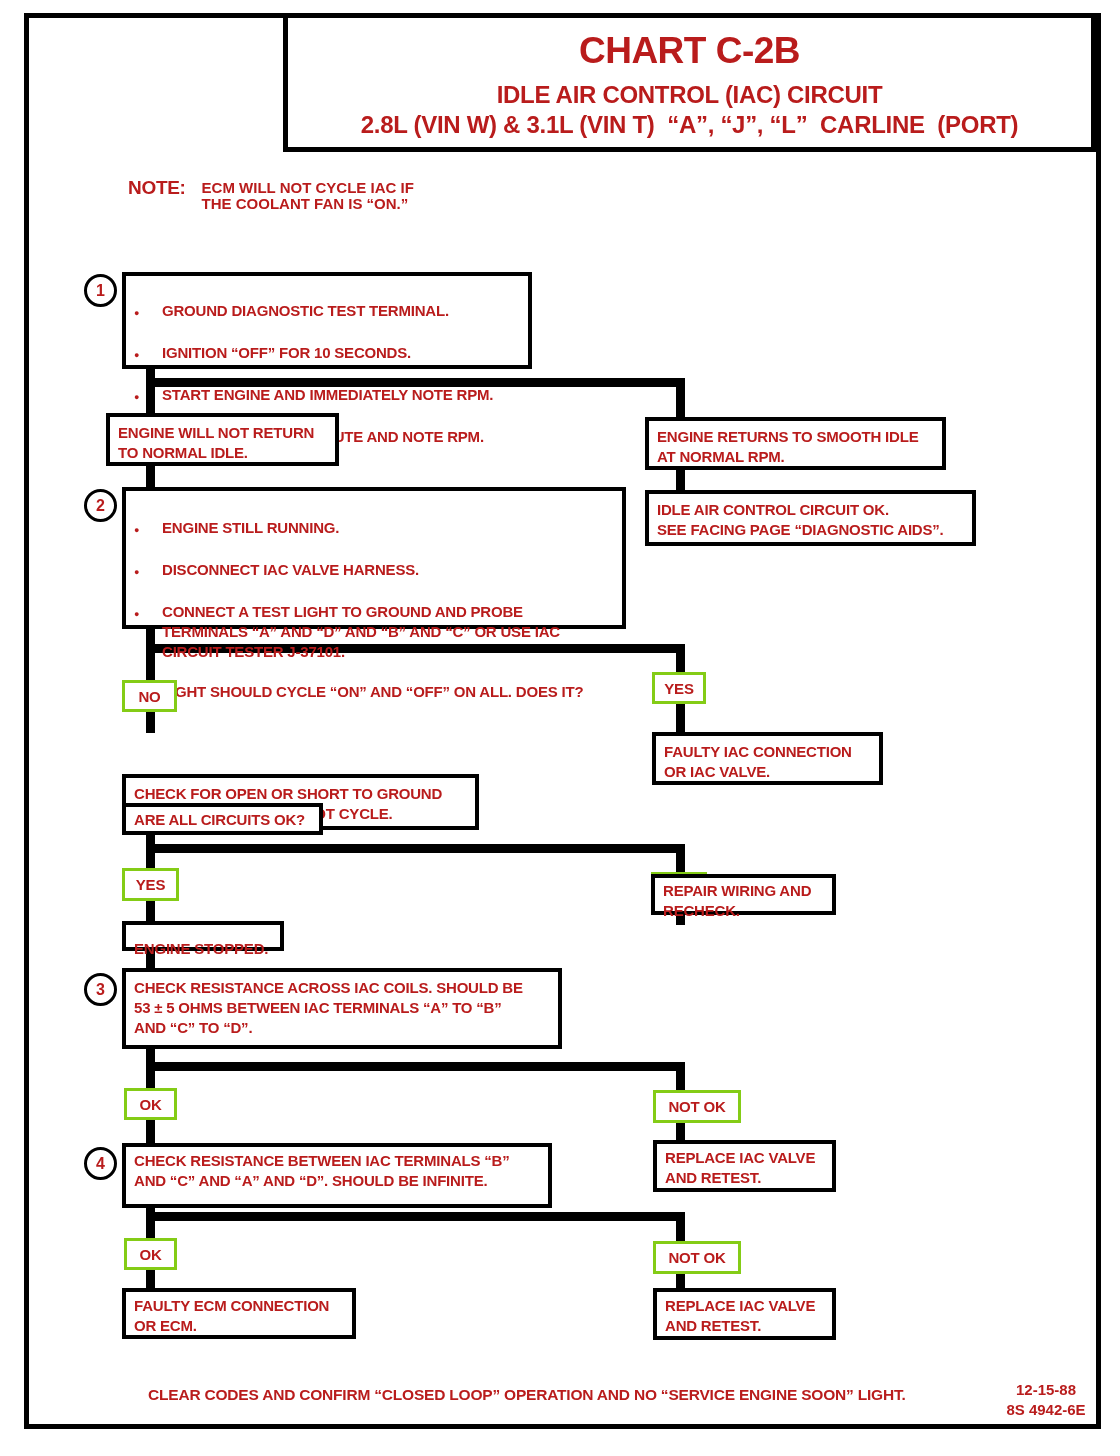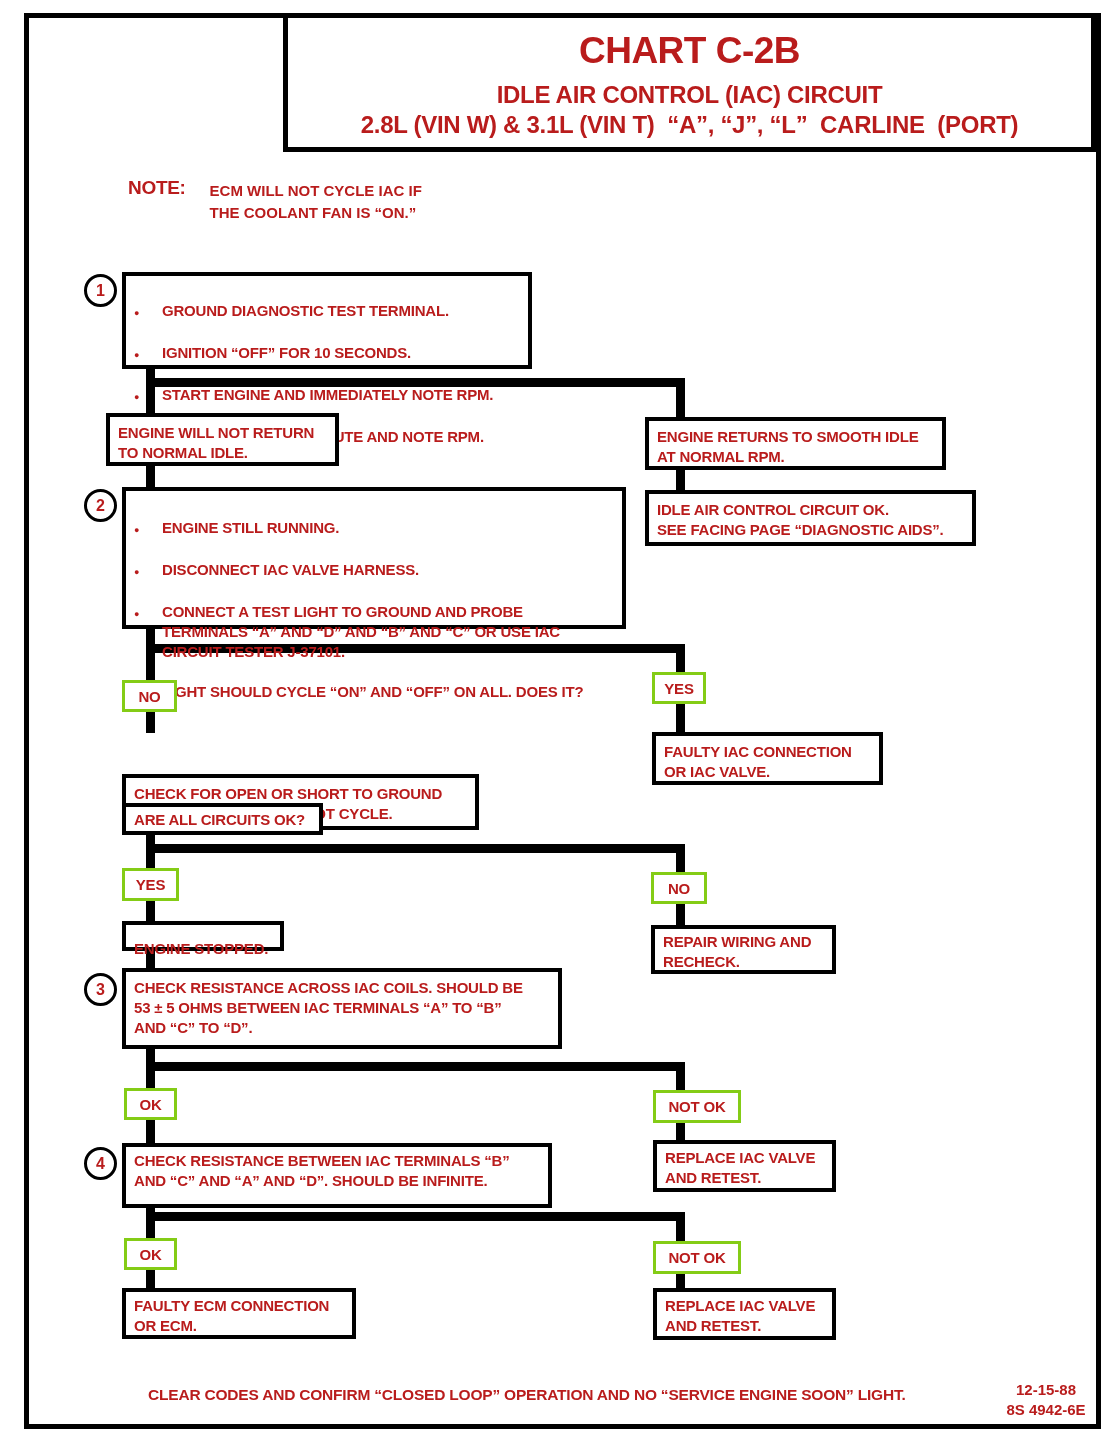--- a/index.html
+++ b/index.html
@@ -12,23 +12,23 @@
     border:5px solid #000;box-sizing:border-box;background:#fff;
   }
   .titlebox{
     position:absolute;left:283px;top:13px;width:813px;height:139px;
     border:5px solid #000;box-sizing:border-box;background:#fff;
     text-align:center;z-index:3;
   }
   .t1{font-size:37px;font-weight:bold;letter-spacing:-0.5px;margin-top:12px;}
   .t2{font-size:24px;font-weight:bold;letter-spacing:-0.3px;margin-top:9px;}
   .t3{font-size:24px;font-weight:bold;letter-spacing:-0.3px;margin-top:2px;white-space:pre;}
-  .noteblock{position:absolute;left:128px;top:177px;display:flex;gap:24px;z-index:2;}
+  .noteblock{position:absolute;left:128px;top:177px;display:flex;gap:16px;z-index:2;}
   .notelabel{font-size:19px;font-weight:bold;letter-spacing:-0.3px;}
-  .notetext{font-size:15px;font-weight:bold;line-height:22px;margin-top:3px;white-space:pre-line;}
+  .notetext{font-size:15px;font-weight:bold;line-height:16px;margin-top:3px;white-space:pre-line;}
   .node{
     position:absolute;border:4px solid #000;box-sizing:border-box;background:#fff;
     font-size:15px;font-weight:bold;line-height:20px;letter-spacing:-0.2px;
     padding:6px 8px;white-space:pre-line;z-index:2;
   }
   .tag{
     position:absolute;border:3px solid #84cc16;box-sizing:border-box;background:#fff;
     font-size:15px;font-weight:bold;display:flex;align-items:center;justify-content:center;
     z-index:2;letter-spacing:-0.2px;
   }
@@ -133,21 +133,21 @@
 IN CIRCUIT THAT DOES NOT CYCLE.</div>
   <div class="node" style="left:652px;top:732px;width:231px;height:53px">FAULTY IAC CONNECTION
 OR IAC VALVE.</div>
 
   <div class="node" style="left:122px;top:803px;width:201px;height:32px;padding-top:3px">ARE ALL CIRCUITS OK?</div>
 
   <div class="tag" style="left:122px;top:868px;width:57px;height:33px">YES</div>
   <div class="tag" style="left:651px;top:872px;width:56px;height:32px">NO</div>
 
   <div class="node" style="left:122px;top:921px;width:162px;height:30px;padding-top:14px">ENGINE STOPPED.</div>
-  <div class="node" style="left:651px;top:925px;width:185px;height:49px;padding-top:3px">REPAIR WIRING AND
+  <div class="node" style="left:651px;top:874px;width:185px;height:41px;padding-top:3px">REPAIR WIRING AND
 RECHECK.</div>
 
   <div class="node" style="left:122px;top:968px;width:440px;height:81px">CHECK RESISTANCE ACROSS IAC COILS.  SHOULD BE
 53 ± 5 OHMS BETWEEN IAC TERMINALS  “A” TO “B”
 AND “C” TO “D”.</div>
 
   <div class="tag" style="left:124px;top:1088px;width:53px;height:32px">OK</div>
   <div class="tag" style="left:653px;top:1090px;width:88px;height:33px">NOT OK</div>
 
   <div class="node" style="left:122px;top:1143px;width:430px;height:65px;padding-top:4px">CHECK RESISTANCE BETWEEN IAC TERMINALS “B”

